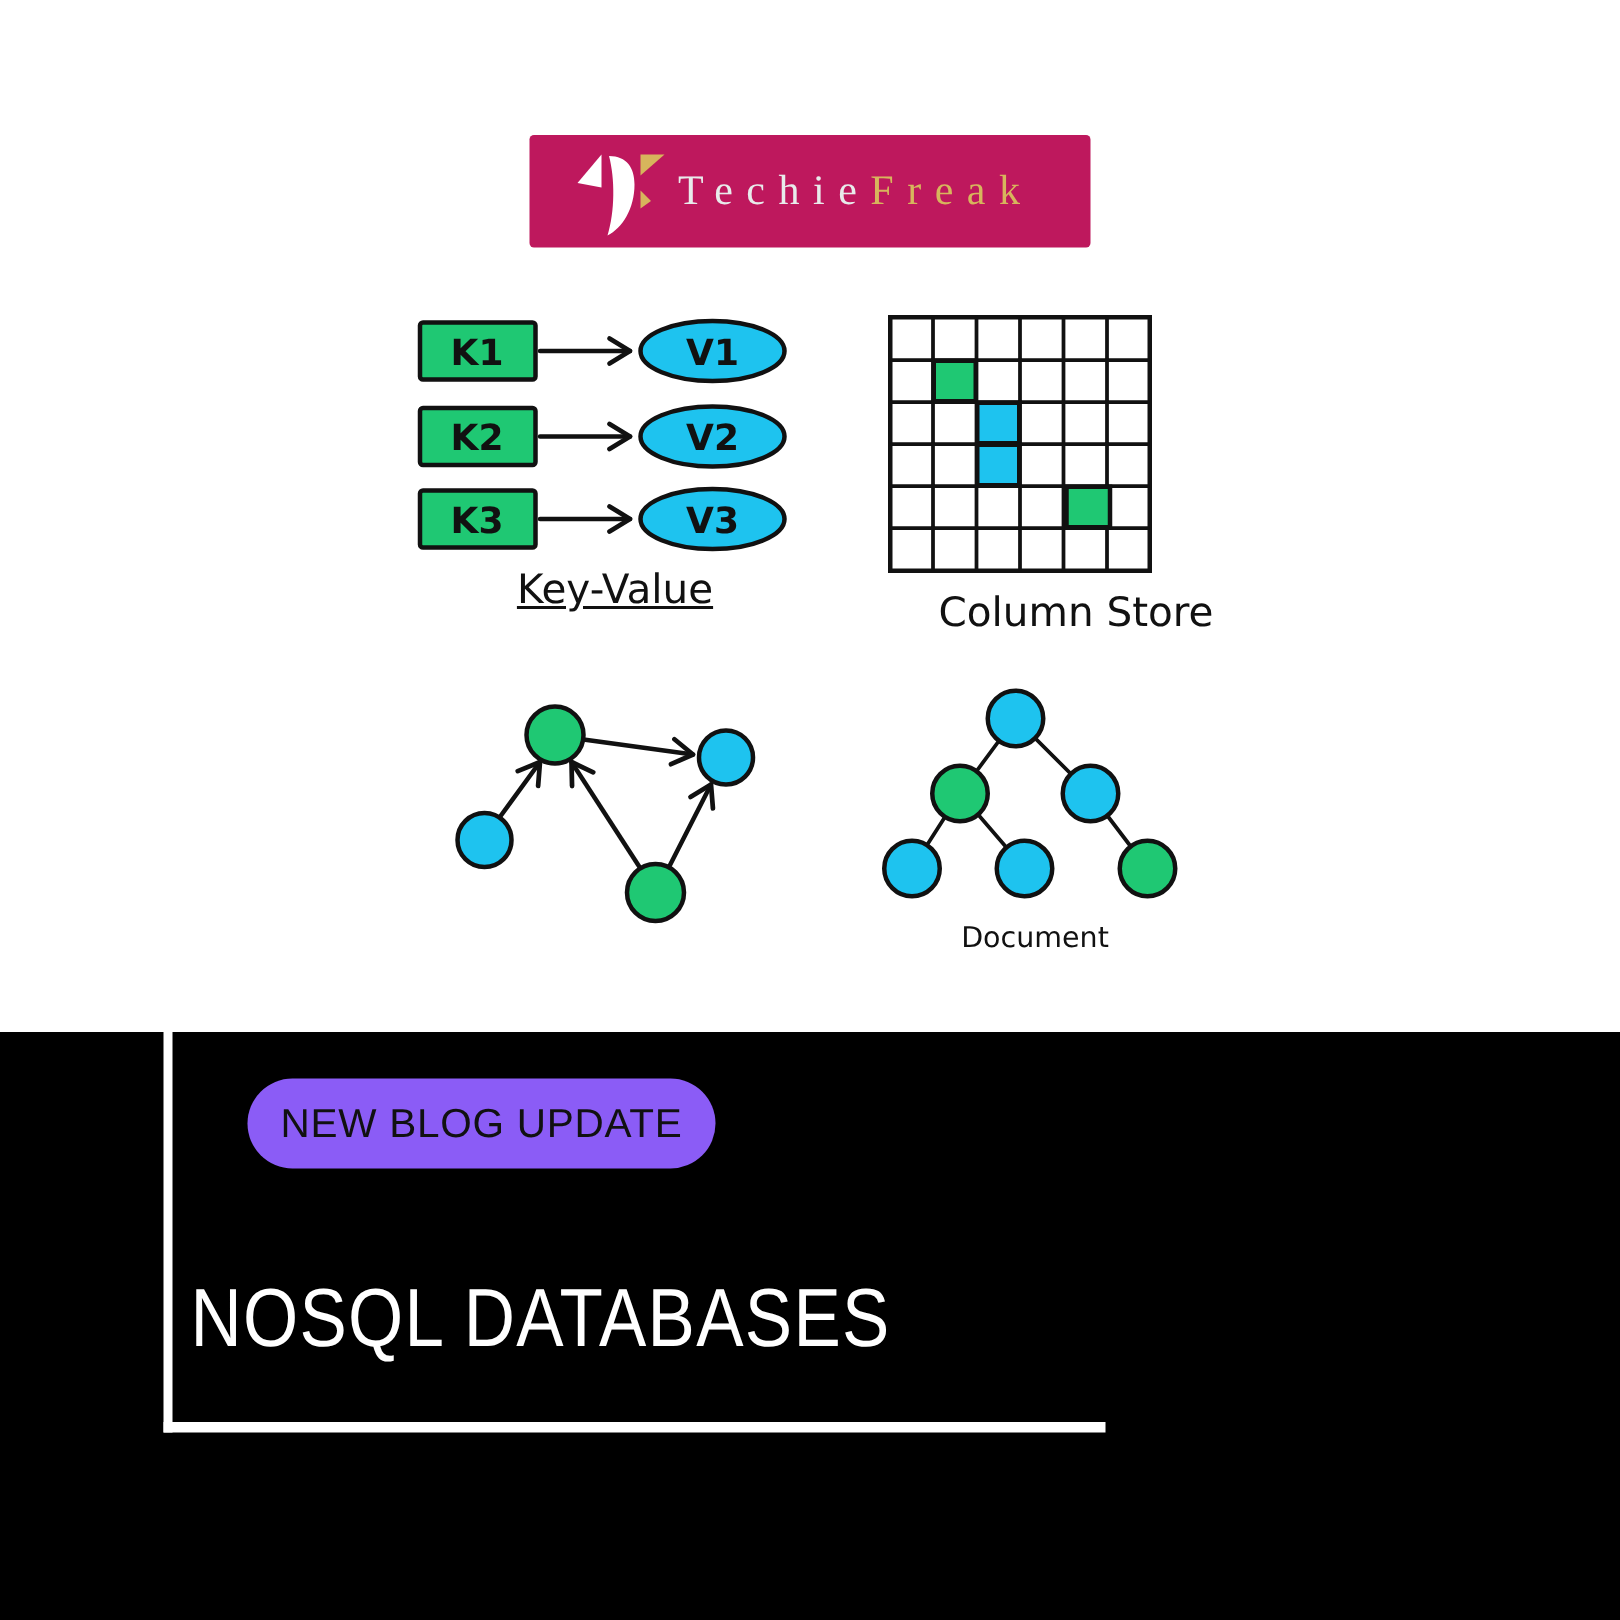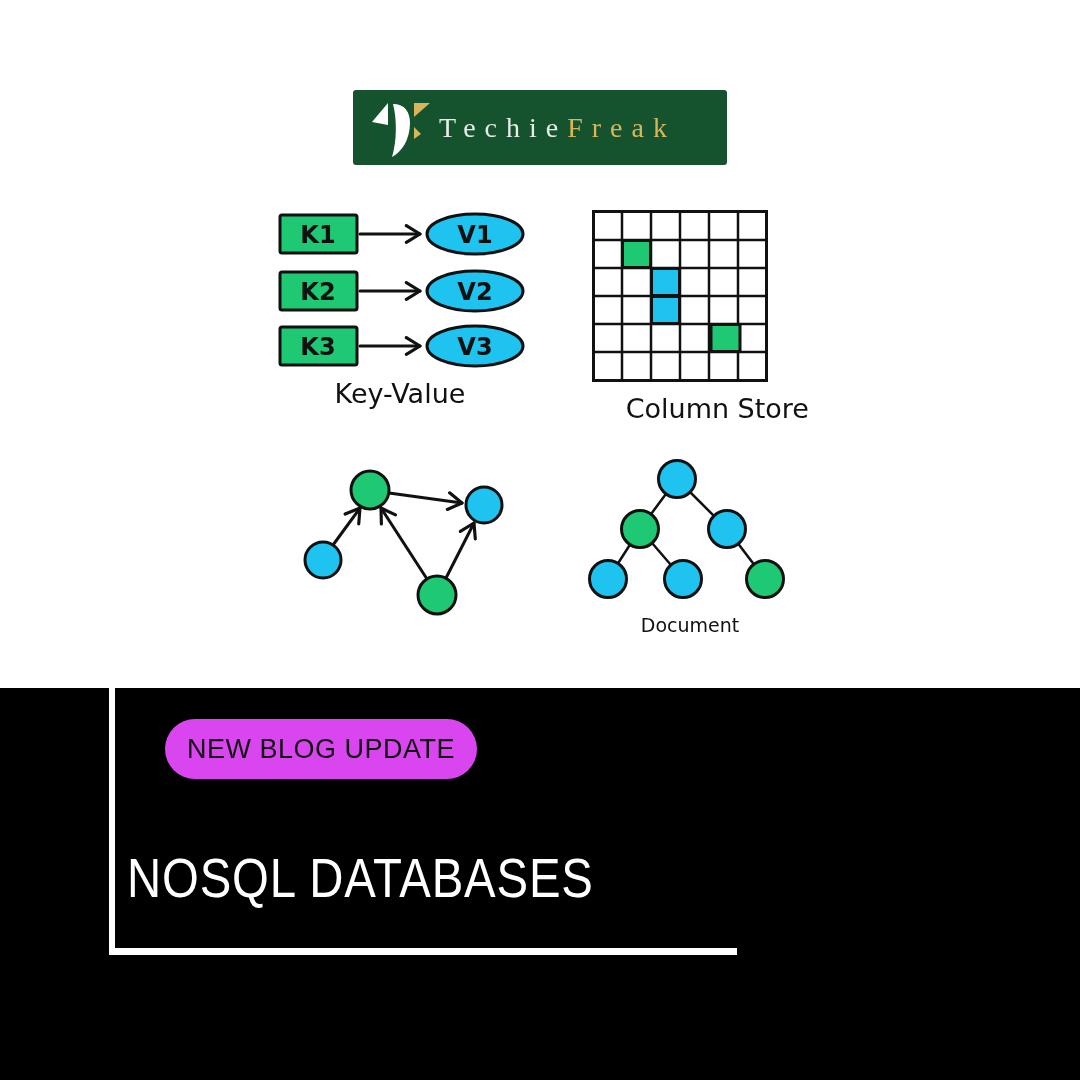--- a/index.html
+++ b/index.html
@@ -1,39 +1,39 @@
 <!DOCTYPE html>
 <html><head>
 <meta charset="utf-8">
 <style>
   html,body{margin:0;padding:0;background:#fff;}
   .canvas{position:relative;width:1080px;height:1080px;background:#ffffff;overflow:hidden;
           font-family:"DejaVu Sans",sans-serif;}
 
   
   .logo-banner{position:absolute;left:353px;top:90px;width:374px;height:75px;
-               background:#14532d;border-radius:3px;display:flex;align-items:center;
-               padding-left:16px;box-sizing:border-box;}
+               background:#be185d;border-radius:3px;display:flex;align-items:center;
+               padding-left:29px;box-sizing:border-box;}
   .logo-mark{width:64px;height:60px;flex:0 0 auto;}
   .logo-text{margin-left:6px;font-family:"Liberation Serif",serif;font-size:28px;
              font-weight:500;letter-spacing:9px;white-space:nowrap;}
   .logo-first{color:#e8ebeb;}
   .logo-second{color:#d7b55c;}
 
   
   .diagram-svg{position:absolute;overflow:visible;}
   .diagram-label{position:absolute;text-align:center;color:#111;font-size:26px;
                  font-weight:500;font-family:"DejaVu Sans",sans-serif;}
   .kv-text{font-family:"DejaVu Sans",sans-serif;font-size:24px;font-weight:600;fill:#111;}
 
   
   .bottom{position:absolute;left:0;top:688px;width:1080px;height:392px;background:#000;}
   .frame-v{position:absolute;left:109px;top:0;width:6px;height:267px;background:#fff;}
   .frame-h{position:absolute;left:109px;top:260px;width:628px;height:7px;background:#fff;}
-  .badge{position:absolute;left:165px;top:31px;width:312px;height:60px;background:#d946ef;
+  .badge{position:absolute;left:165px;top:31px;width:312px;height:60px;background:#8b5cf6;
          border-radius:30px;display:flex;align-items:center;justify-content:center;
          color:#111;font-size:27px;font-family:"Liberation Sans",sans-serif;
          letter-spacing:.5px;white-space:nowrap;}
   .headline{position:absolute;left:127px;top:158px;color:#fff;font-size:55px;font-weight:400;
             font-family:"Liberation Sans",sans-serif;letter-spacing:1px;white-space:nowrap;
             transform:scaleX(.86);transform-origin:left center;}
 </style>
 </head>
 <body>
 
@@ -67,21 +67,21 @@
     <text class="kv-text" x="48" y="95" text-anchor="middle">K2</text>
     <ellipse cx="205" cy="86" rx="48" ry="20" stroke="#111" stroke-width="3" fill="#1ec3ef"></ellipse>
     <text class="kv-text" x="205" y="95" text-anchor="middle">V2</text>
 
     <line x1="90" y1="141" x2="150" y2="141" stroke="#111" stroke-width="3" stroke-linecap="round" marker-end="url(#arrow)"></line>
     <rect x="10" y="122" width="77" height="38" rx="2" stroke="#111" stroke-width="3" fill="#1fc873"></rect>
     <text class="kv-text" x="48" y="150" text-anchor="middle">K3</text>
     <ellipse cx="205" cy="141" rx="48" ry="20" stroke="#111" stroke-width="3" fill="#1ec3ef"></ellipse>
     <text class="kv-text" x="205" y="150" text-anchor="middle">V3</text>
   </svg>
-  <div class="diagram-label" style="left:265px;top:378px;width:270px;font-size:27px;">Key-Value</div>
+  <div class="diagram-label" style="left:275px;top:378px;width:270px;font-size:27px;text-decoration:underline;">Key-Value</div>
 
   <svg class="diagram-svg" style="left:592px;top:210px;width:176px;height:172px;" viewBox="0 0 176 172">
     <rect x="1.5" y="1.5" width="173" height="169" fill="none" stroke="#111" stroke-width="3"></rect>
     <path d="M30,1.5 L30,170.5 M59,1.5 L59,170.5 M88,1.5 L88,170.5 M117,1.5 L117,170.5 M146,1.5 L146,170.5
              M1.5,30 L174.5,30 M1.5,58 L174.5,58 M1.5,86 L174.5,86 M1.5,114 L174.5,114 M1.5,142 L174.5,142" stroke="#111" stroke-width="2.5" fill="none"></path>
     <rect x="30.5" y="30.5" width="28" height="27" stroke="#111" stroke-width="3" fill="#1fc873"></rect>
     <rect x="59.5" y="58.5" width="28" height="27" stroke="#111" stroke-width="3" fill="#1ec3ef"></rect>
     <rect x="59.5" y="86.5" width="28" height="27" stroke="#111" stroke-width="3" fill="#1ec3ef"></rect>
     <rect x="119" y="114.5" width="29" height="27" stroke="#111" stroke-width="3" fill="#1fc873"></rect>
   </svg>

